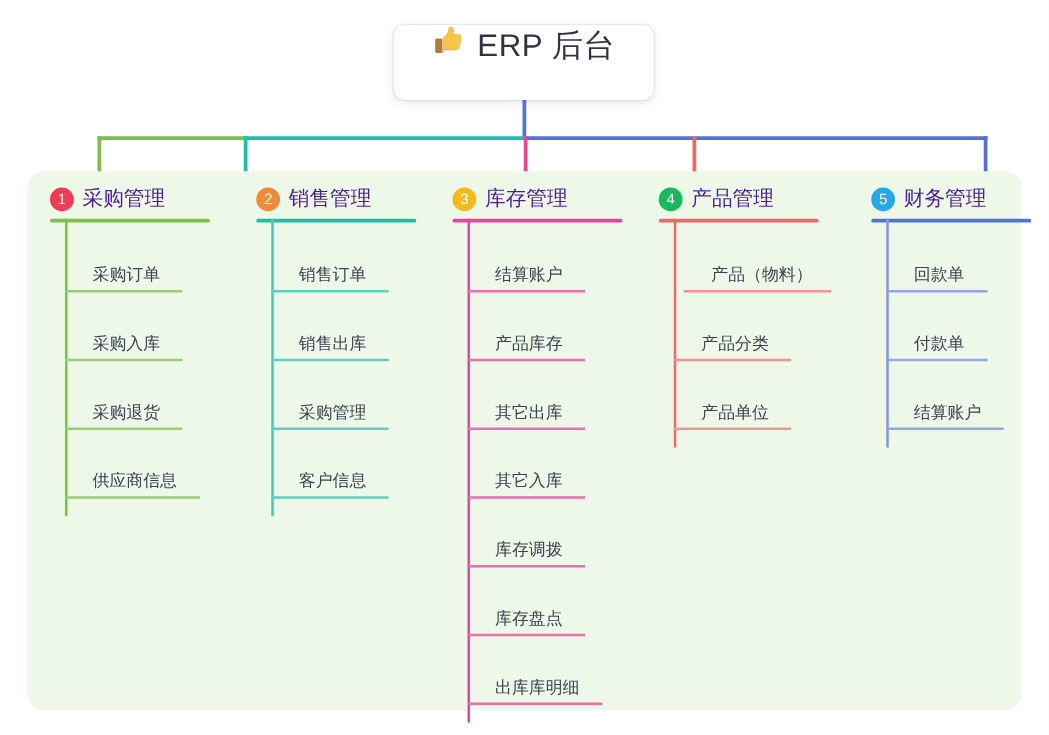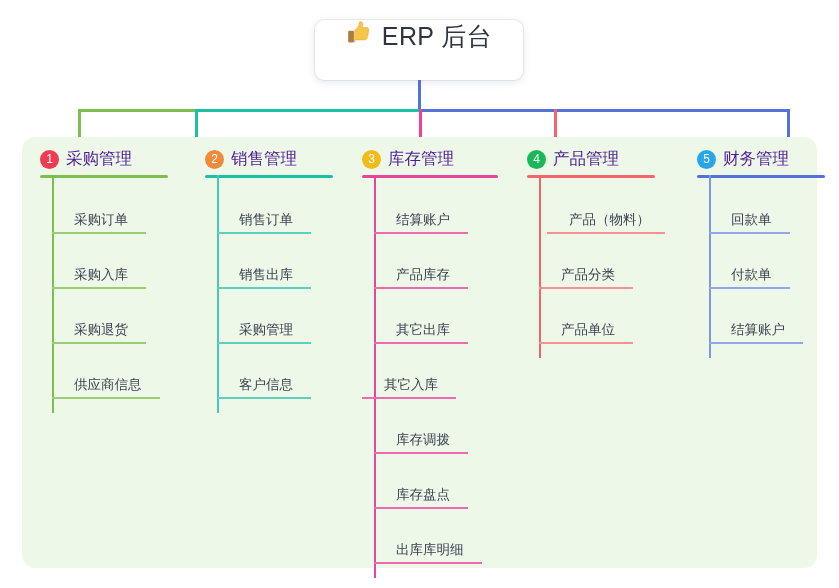--- a/index.html
+++ b/index.html
@@ -153,21 +153,21 @@
         <div class="leaf-rule" style="width:94px;background:#ee6bb0;"></div>
       </div>
       <div class="leaf" style="left:12px;top:103px;width:104px;height:49px;padding-left:33px;">
         <span class="leaf-label">产品库存</span>
         <div class="leaf-rule" style="width:94px;background:#ee6bb0;"></div>
       </div>
       <div class="leaf" style="left:12px;top:158px;width:104px;height:49px;">
         <span class="leaf-label">其它出库</span>
         <div class="leaf-rule" style="width:94px;background:#ee6bb0;"></div>
       </div>
-      <div class="leaf" style="left:0;top:213px;width:104px;height:49px;">
+      <div class="leaf" style="left:12px;top:213px;width:104px;height:49px;">
         <span class="leaf-label">其它入库</span>
         <div class="leaf-rule" style="width:94px;background:#ee6bb0;"></div>
       </div>
       <div class="leaf" style="left:12px;top:268px;width:104px;height:49px;">
         <span class="leaf-label">库存调拨</span>
         <div class="leaf-rule" style="width:94px;background:#ee6bb0;"></div>
       </div>
       <div class="leaf" style="left:12px;top:323px;width:104px;height:49px;">
         <span class="leaf-label">库存盘点</span>
         <div class="leaf-rule" style="width:94px;background:#ee6bb0;"></div>

